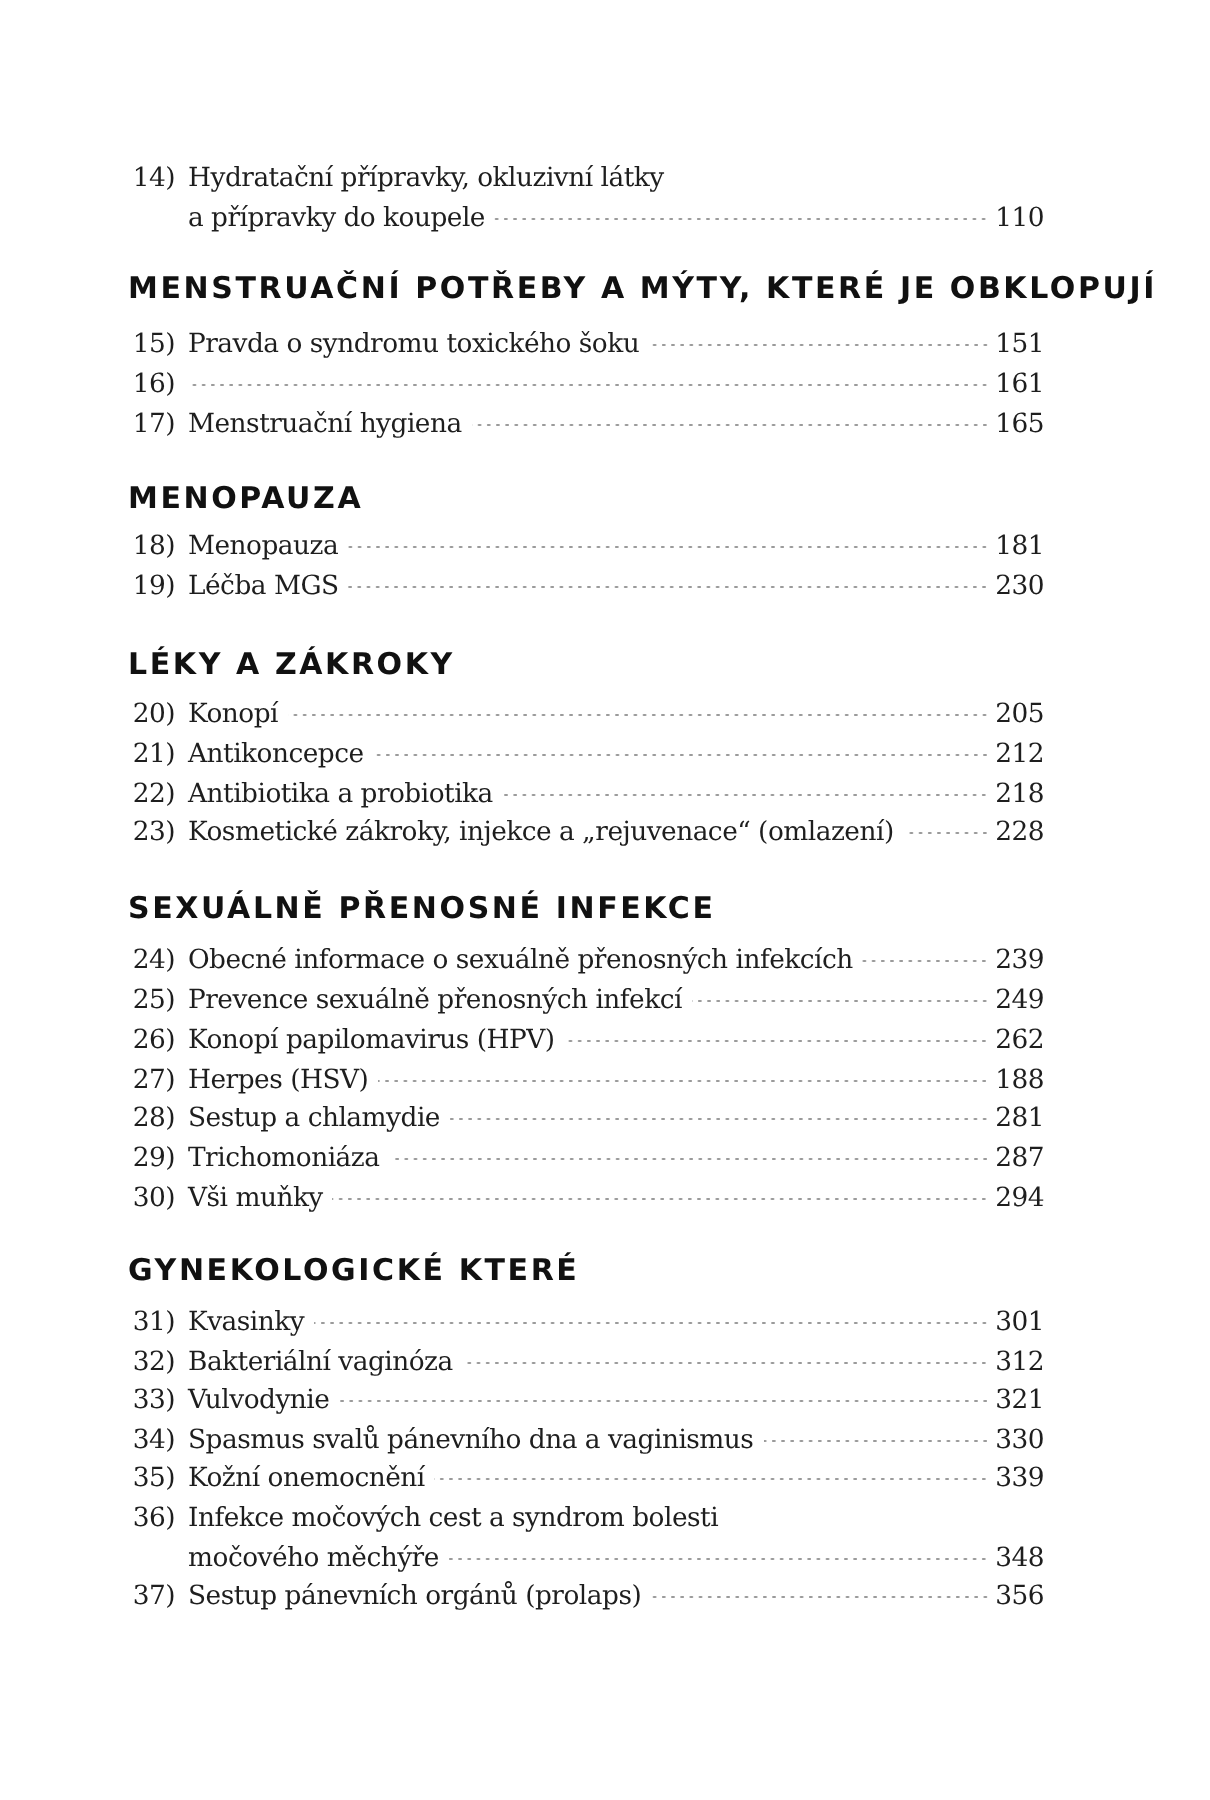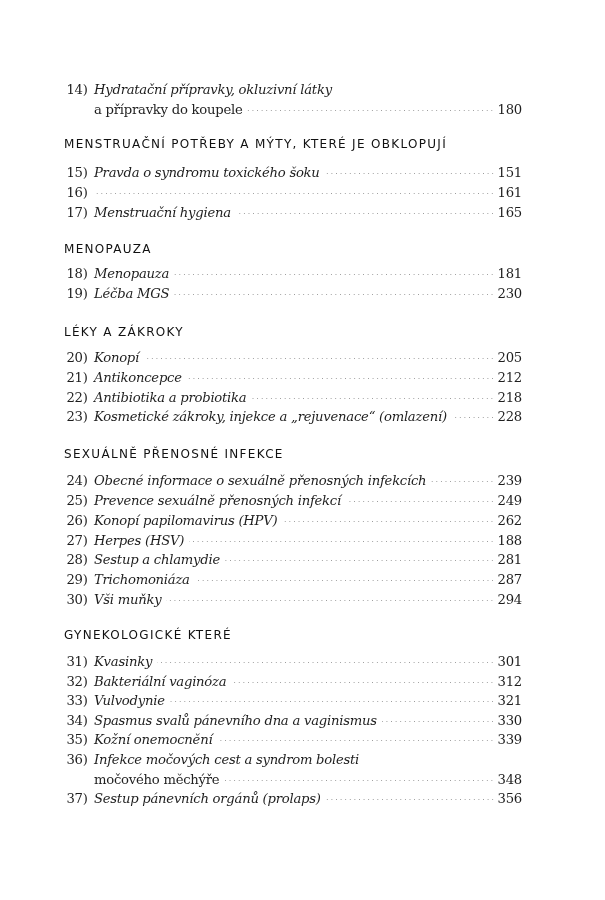--- a/index.html
+++ b/index.html
@@ -25,22 +25,22 @@
     .toc {
       position: absolute;
       left: 64px;
       top: 0;
       width: 458px;
     }
     .heading {
       position: absolute;
       left: 0;
       font-family: "DejaVu Sans", sans-serif;
-      font-weight: normal;
-      font-size: 12px;
+      font-weight: bold;
+      font-size: 15px;
       letter-spacing: 1.3px;
       color: #111111;
       white-space: nowrap;
       line-height: 12px;
     }
     .entry {
       position: absolute;
       left: 0;
       width: 458px;
       font-family: "DejaVu Serif", serif;
@@ -59,21 +59,20 @@
       width: 26px;
       text-align: center;
       padding-right: 0;
       flex: 0 0 auto;
       white-space: nowrap;
     }
     .title {
       flex: 0 0 auto;
       white-space: nowrap;
       padding-left: 4px;
-      font-style: italic;
     }
     .title-cont {
       padding-left: 30px;
       white-space: nowrap;
       flex: 0 0 auto;
     }
     .leader {
       flex: 1 1 auto;
       margin: 0 3px 0 5px;
       height: 1px;
@@ -98,21 +97,21 @@
   <div class="toc">
 
     <div class="entry" style="top:80px">
       <div class="row">
         <span class="num">14)</span>
         <span class="title">Hydratační přípravky, okluzivní látky</span>
       </div>
       <div class="row">
         <span class="title-cont">a přípravky do koupele</span>
         <span class="leader"></span>
-        <span class="page-num">180</span>
+        <span class="page-num">110</span>
       </div>
     </div>
 
     <div class="heading" style="top:138px">MENSTRUAČNÍ POTŘEBY A MÝTY, KTERÉ JE OBKLOPUJÍ</div>
     <div class="entry" style="top:163px">
       <div class="row">
         <span class="num">15)</span>
         <span class="title">Pravda o syndromu toxického šoku</span>
         <span class="leader"></span>
         <span class="page-num">151</span>

